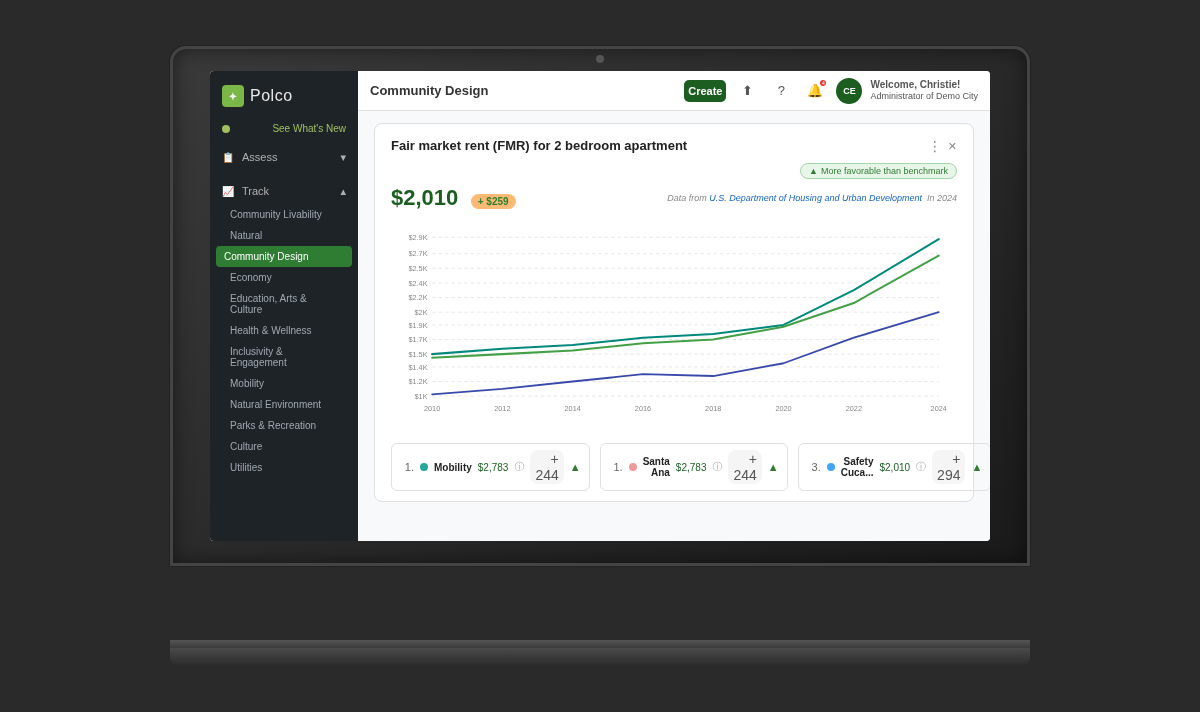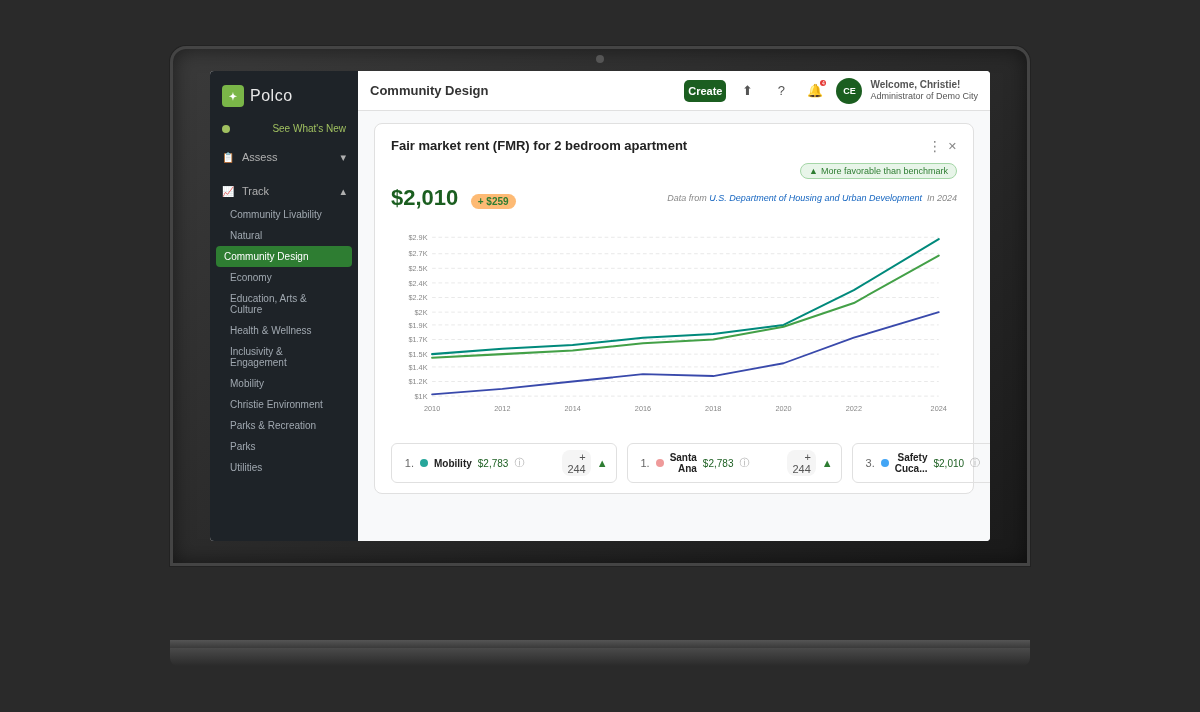--- a/index.html
+++ b/index.html
@@ -348,26 +348,25 @@
     .rank-val {
       font-size: 10px;
       font-weight: 400;
       color: #1b5e20;
     }
     .rank-info {
       font-size: 10px;
       color: #aaa;
     }
     .rank-delta {
-      font-size: 11px;
+      font-size: 14px;
       color: #555;
       background: #f5f5f5;
       border-radius: 8px;
       padding: 1px 5px;
-      margin-left: 32px;
     }
     .rank-arrow {
       font-size: 11px;
       color: #2e7d32;
     }
   </style>
 </head>
 <body>
 
 <div class="laptop-outer">
@@ -407,23 +406,23 @@
           </div>
           <div>
             <div class="sidebar-nav-item">Community Livability</div>
             <div class="sidebar-nav-item">Natural</div>
             <div class="sidebar-nav-item active">Community Design</div>
             <div class="sidebar-nav-item">Economy</div>
             <div class="sidebar-nav-item">Education, Arts &amp; Culture</div>
             <div class="sidebar-nav-item">Health &amp; Wellness</div>
             <div class="sidebar-nav-item">Inclusivity &amp; Engagement</div>
             <div class="sidebar-nav-item">Mobility</div>
-            <div class="sidebar-nav-item">Christie Environment</div>
+            <div class="sidebar-nav-item">Natural Environment</div>
             <div class="sidebar-nav-item">Parks &amp; Recreation</div>
-            <div class="sidebar-nav-item">Parks</div>
+            <div class="sidebar-nav-item">Culture</div>
             <div class="sidebar-nav-item">Utilities</div>
           </div>
         </div>
       </div>
 
       <div class="main-content">
 
         <div class="topbar">
           <div class="topbar-title">Community Design</div>
           <button class="topbar-btn-create">Create</button>

